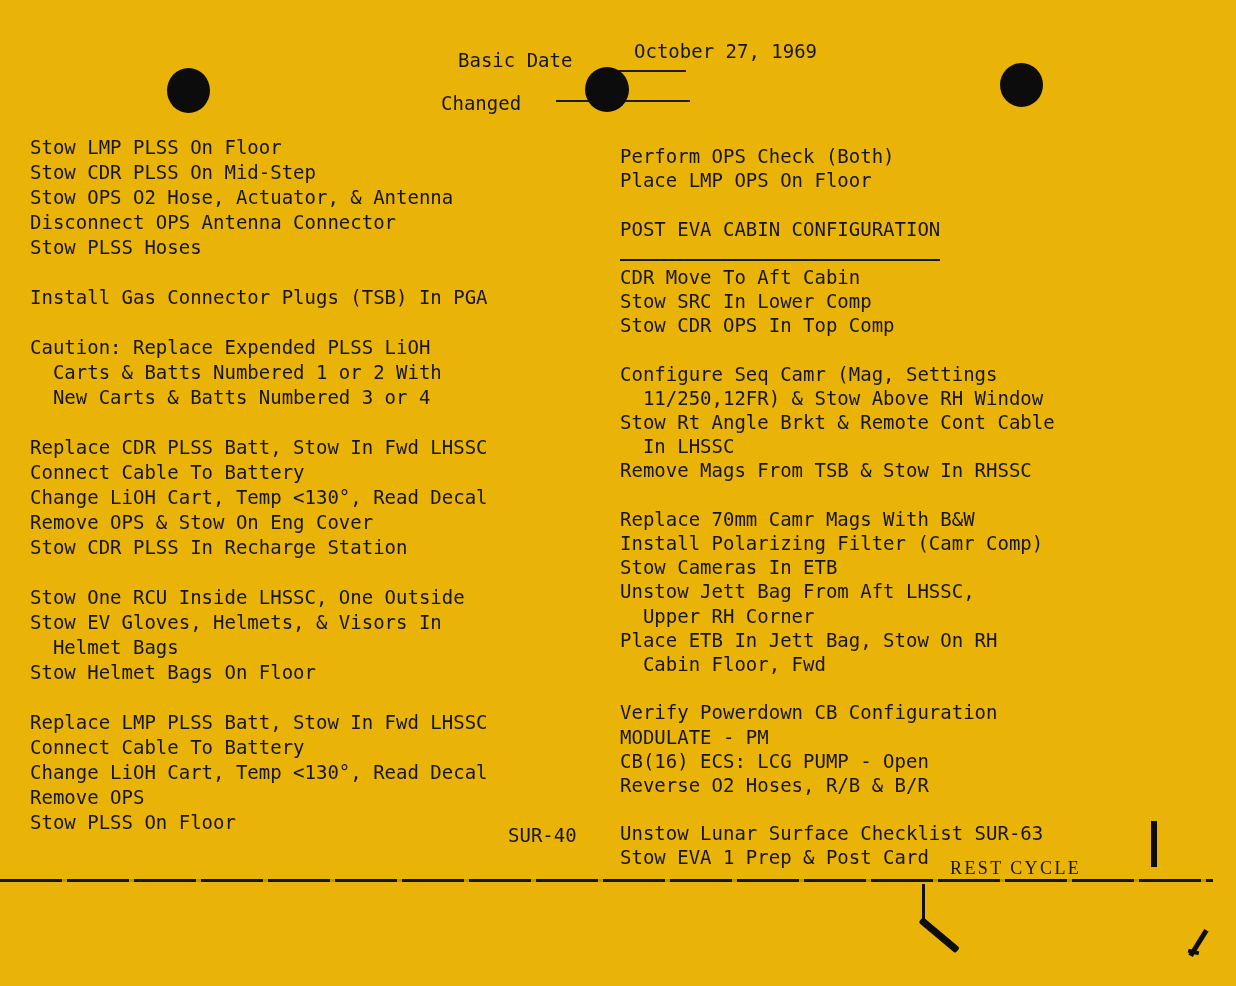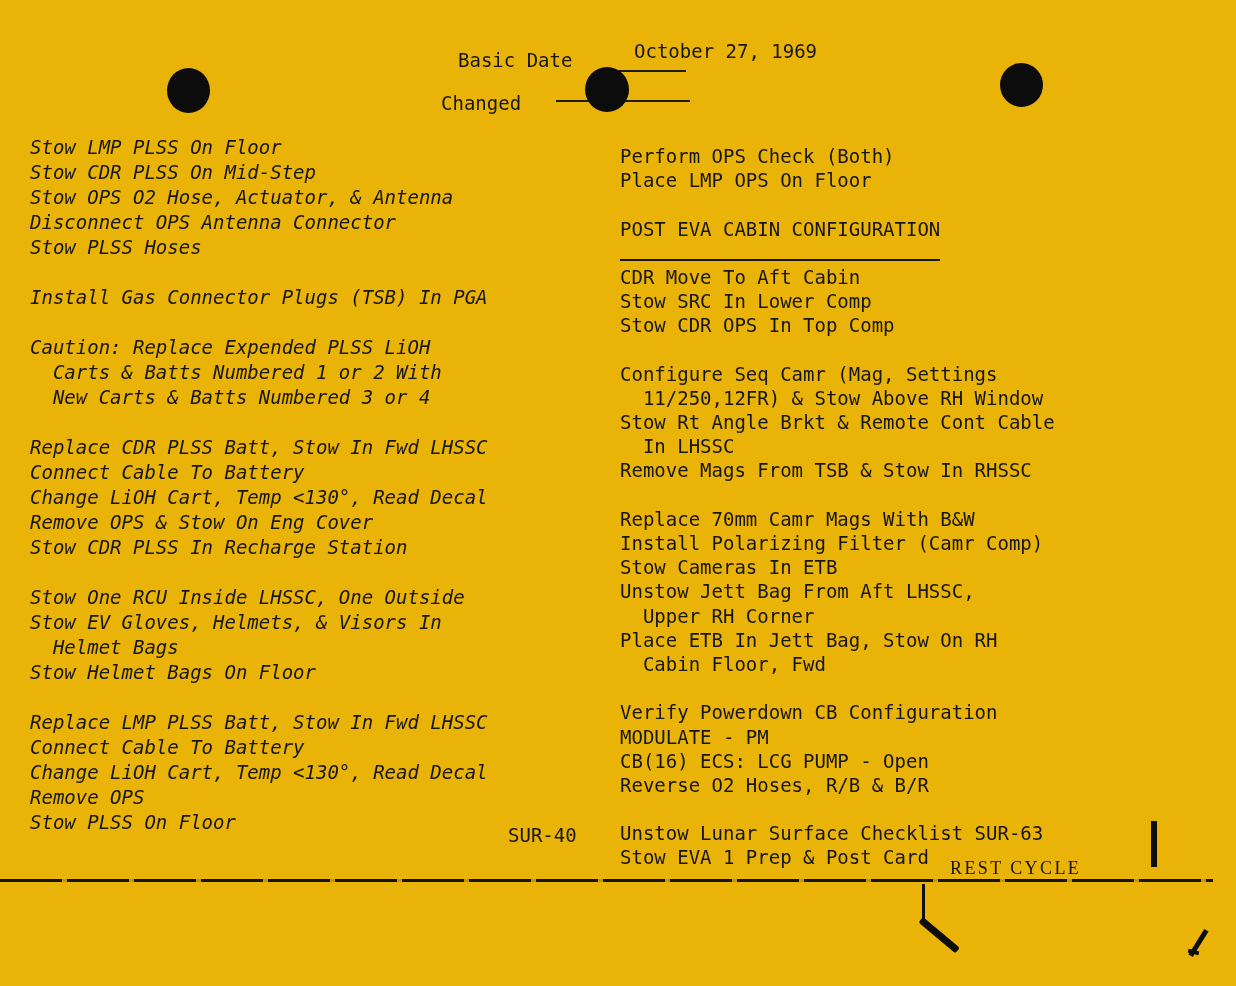--- a/index.html
+++ b/index.html
@@ -13,21 +13,21 @@
   #hole-right{left:1000px;top:63px;width:43px;height:44px;}
   .hdr{position:absolute;font-size:19px;white-space:pre;}
   #basic-date-label{left:458px;top:49px;}
   #basic-date-value{left:634px;top:40px;text-align:right;}
   #changed-label{left:441px;top:76px;margin-top:16px;}
   .fill{position:absolute;background:#1c1c1c;height:2px;z-index:1;}
   #basic-date-line{left:598px;top:70px;width:88px;}
   #changed-line{left:556px;top:100px;width:134px;}
   .col{position:absolute;font-size:19px;white-space:pre;}
   #col-left{left:30px;top:135px;}
-  #col-left .line{height:25px;line-height:25px;font-style:italic;}
+  #col-left .line{height:25px;line-height:25px;}
   #col-right{left:620px;top:144px;}
   #col-right .line{height:24.2px;line-height:24.2px;}
   .line span{white-space:pre;}
   .line span.u{display:inline-block;border-bottom:2px solid #161616;padding-bottom:18px;}
   #page-num{position:absolute;left:508px;top:824px;font-size:19px;}
   #divider{position:absolute;left:0;top:879px;width:1213px;height:3px;
     background:repeating-linear-gradient(90deg,#131313 0 62px,rgba(19,19,19,0.18) 62px 67px);}
   #margin-tick{position:absolute;left:1151px;top:821px;width:6px;height:46px;background:#0d0d0d;}
   #rc-tick{position:absolute;left:922px;top:884px;width:3px;height:37px;background:#101010;}
   #rc-diag{position:absolute;left:923px;top:917px;width:48px;height:7px;background:#0d0d0d;

